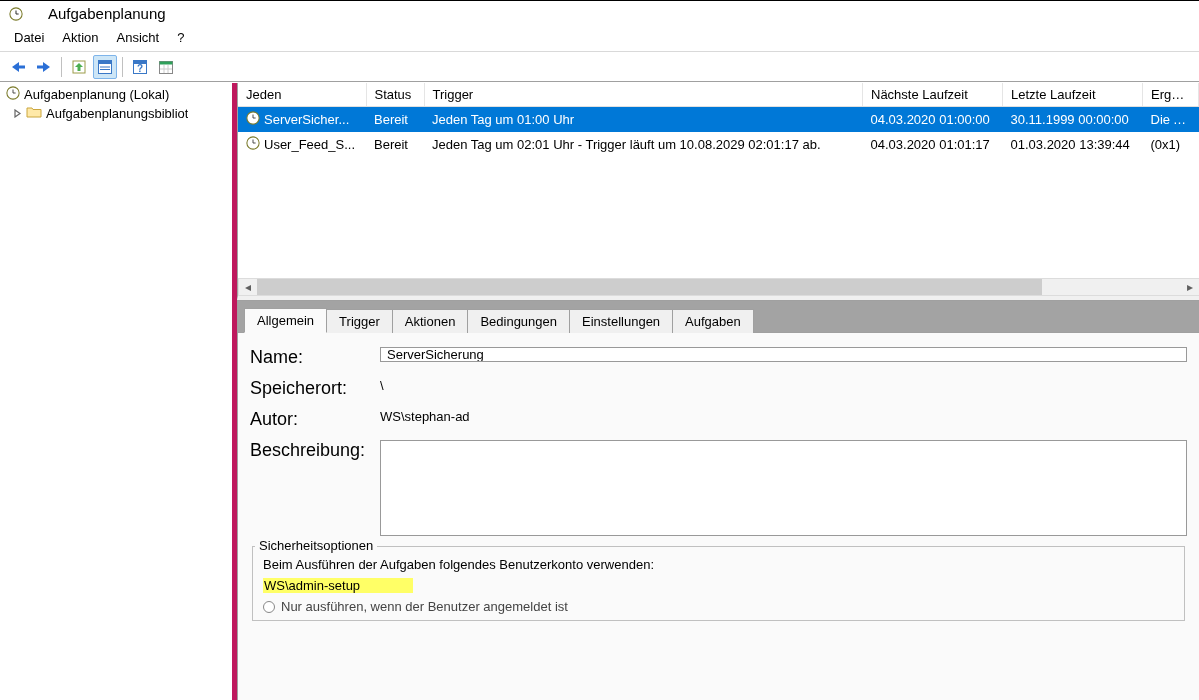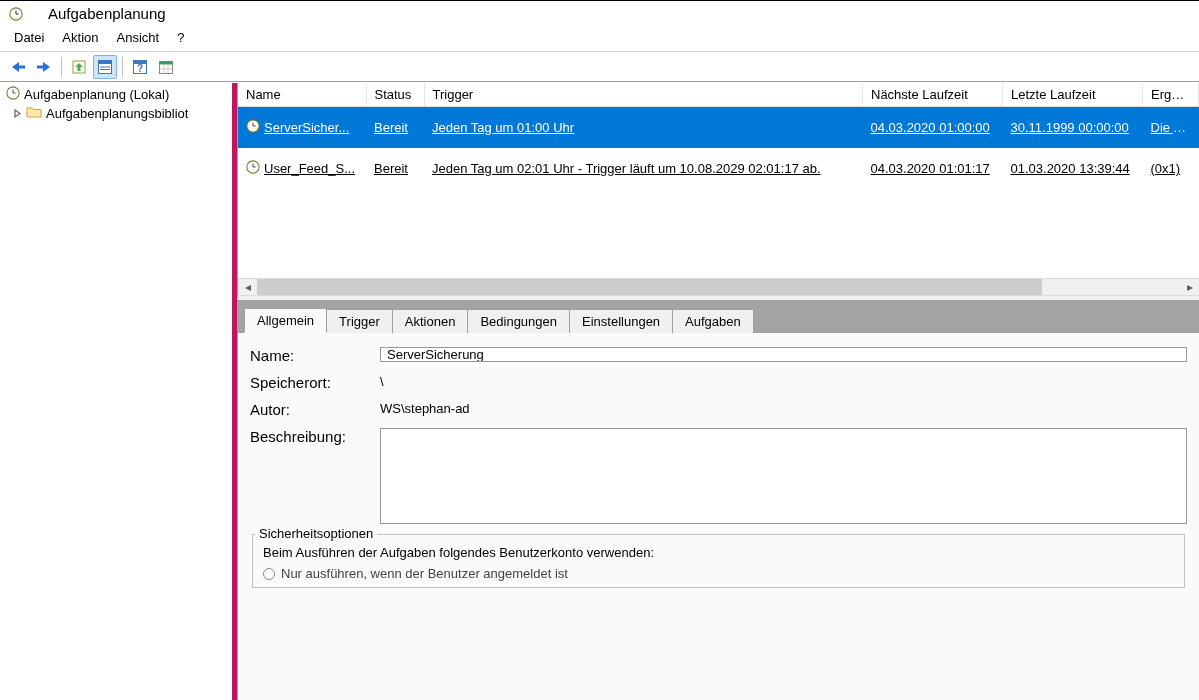--- a/index.html
+++ b/index.html
@@ -28,36 +28,36 @@
   .expand-arrow { width: 10px; height: 10px; display: inline-flex; align-items: center; justify-content: center; color: #666; }
   .tree-label { font-size: 13px; white-space: nowrap; overflow: hidden; }
 
   .content-pane { flex: 1; display: flex; flex-direction: column; min-width: 0; background: #fff; }
 
   
   .task-list { height: 217px; display: flex; flex-direction: column; min-width: 0; border-left: 1px solid #a0a0a0; border-bottom: 4px solid #f0f0f0; }
   .table-wrap { flex: 1; overflow: hidden; background: #fff; }
   table { border-collapse: collapse; width: 100%; table-layout: fixed; font-size: 13px; }
   th { text-align: left; font-weight: 400; padding: 4px 8px; border-right: 1px solid #e5e5e5; background: #fff; border-bottom: 1px solid #e0e0e0; white-space: nowrap; overflow: hidden; text-overflow: ellipsis; }
-  td { padding: 12px 8px; white-space: nowrap; overflow: hidden; text-overflow: ellipsis; text-decoration: underline; }
+  td { padding: 4px 8px; white-space: nowrap; overflow: hidden; text-overflow: ellipsis; }
   tr.selected td { background: #0078d7; color: #fff; }
   .name-cell { display: flex; align-items: center; gap: 4px; }
   .hscroll { height: 18px; background: #f0f0f0; border: 1px solid #dcdcdc; border-right: none; position: relative; display: flex; align-items: center; }
   .hscroll .btn { width: 18px; height: 16px; display: flex; align-items: center; justify-content: center; color: #606060;}
   .hscroll .track { flex: 1; height: 16px; background: #f0f0f0; position: relative; }
   .hscroll .thumb { position: absolute; left: 0; top: 0; height: 16px; width: 85%; background: #cdcdcd; }
 
   
   .details-pane { flex: 1; border-left: 1px solid #a0a0a0; border-top: 1px solid #a0a0a0; background: #a3a3a3; padding: 6px 0 0 0; display: flex; flex-direction: column; min-height: 0; }
   .tab-row { display: flex; align-items: flex-end; padding: 0 6px; }
   .tab { padding: 4px 12px 4px 12px; font-size: 13px; border: 1px solid #a0a0a0; border-bottom: none; background: #f0f0f0; margin-right: -1px; position: relative; top: 1px; cursor: default; }
   .tab.active { background: #fafafa; z-index: 2; border-bottom: 1px solid #fafafa; }
   .tab-body { flex: 1; border: 1px solid #a0a0a0; border-left: none; border-right: none; border-bottom: none; margin: 0; background: #fafafa; padding: 14px 12px 8px 12px; overflow: hidden; }
   .form-row { display: flex; align-items: flex-start; margin-bottom: 10px; }
-  .form-label { width: 130px; font-size: 15px; }
+  .form-label { width: 130px; font-size: 18px; }
   .form-val { font-size: 13px; flex: 1; }
   .name-input { flex: 1; border: 1px solid #999; background: #fff; padding: 2px 6px; font-size: 13px; height: 15px; }
   .desc-box { flex: 1; height: 96px; border: 1px solid #999; background: #fff; }
 
   .groupbox { border: 1px solid #c0c0c0; margin: 6px 2px 0 2px; padding: 10px 10px 6px 10px; position: relative; }
   .groupbox-title { position: absolute; top: -9px; left: 2px; background: #fafafa; padding: 0 4px; font-size: 13px; }
   .sec-line { font-size: 13px; margin-bottom: 6px; }
   .highlight { background: #ffff66; display: inline-block; padding: 0 1px; min-width: 150px; }
   .radio-row { display: flex; align-items: center; gap: 6px; font-size: 13px; color: #444; }
   .radio { width: 12px; height: 12px; border: 1px solid #888; border-radius: 50%; background: #fff; display: inline-block; }
@@ -170,21 +170,21 @@
             <colgroup>
                 <col style="width:128px">
                 <col style="width:58px">
                 <col>
                 <col style="width:140px">
                 <col style="width:140px">
                 <col style="width:56px">
               </colgroup>
             <thead>
               <tr>
-                <th>Name</th>
+                <th>Jeden</th>
                 <th>Status</th>
                 <th>Trigger</th>
                 <th>Nächste Laufzeit</th>
                 <th>Letzte Laufzeit</th>
                 <th>Ergebn</th>
               </tr>
             </thead>
             <tbody>
               <tr class="selected">
                 <td>
@@ -256,20 +256,23 @@
             <div class="form-val">WS\stephan-ad</div>
           </div>
           <div class="form-row">
             <div class="form-label">Beschreibung:</div>
             <div class="desc-box"></div>
           </div>
 
           <div class="groupbox">
             <div class="groupbox-title">Sicherheitsoptionen</div>
             <div class="sec-line">Beim Ausführen der Aufgaben folgendes Benutzerkonto verwenden:</div>
+            <div class="sec-line">
+              <span class="highlight">WS\admin-setup</span>
+            </div>
             <div class="radio-row">
               <span class="radio"></span>
               <span>Nur ausführen, wenn der Benutzer angemeldet ist</span>
             </div>
           </div>
 
         </div>
       </div>
 
     </div>

